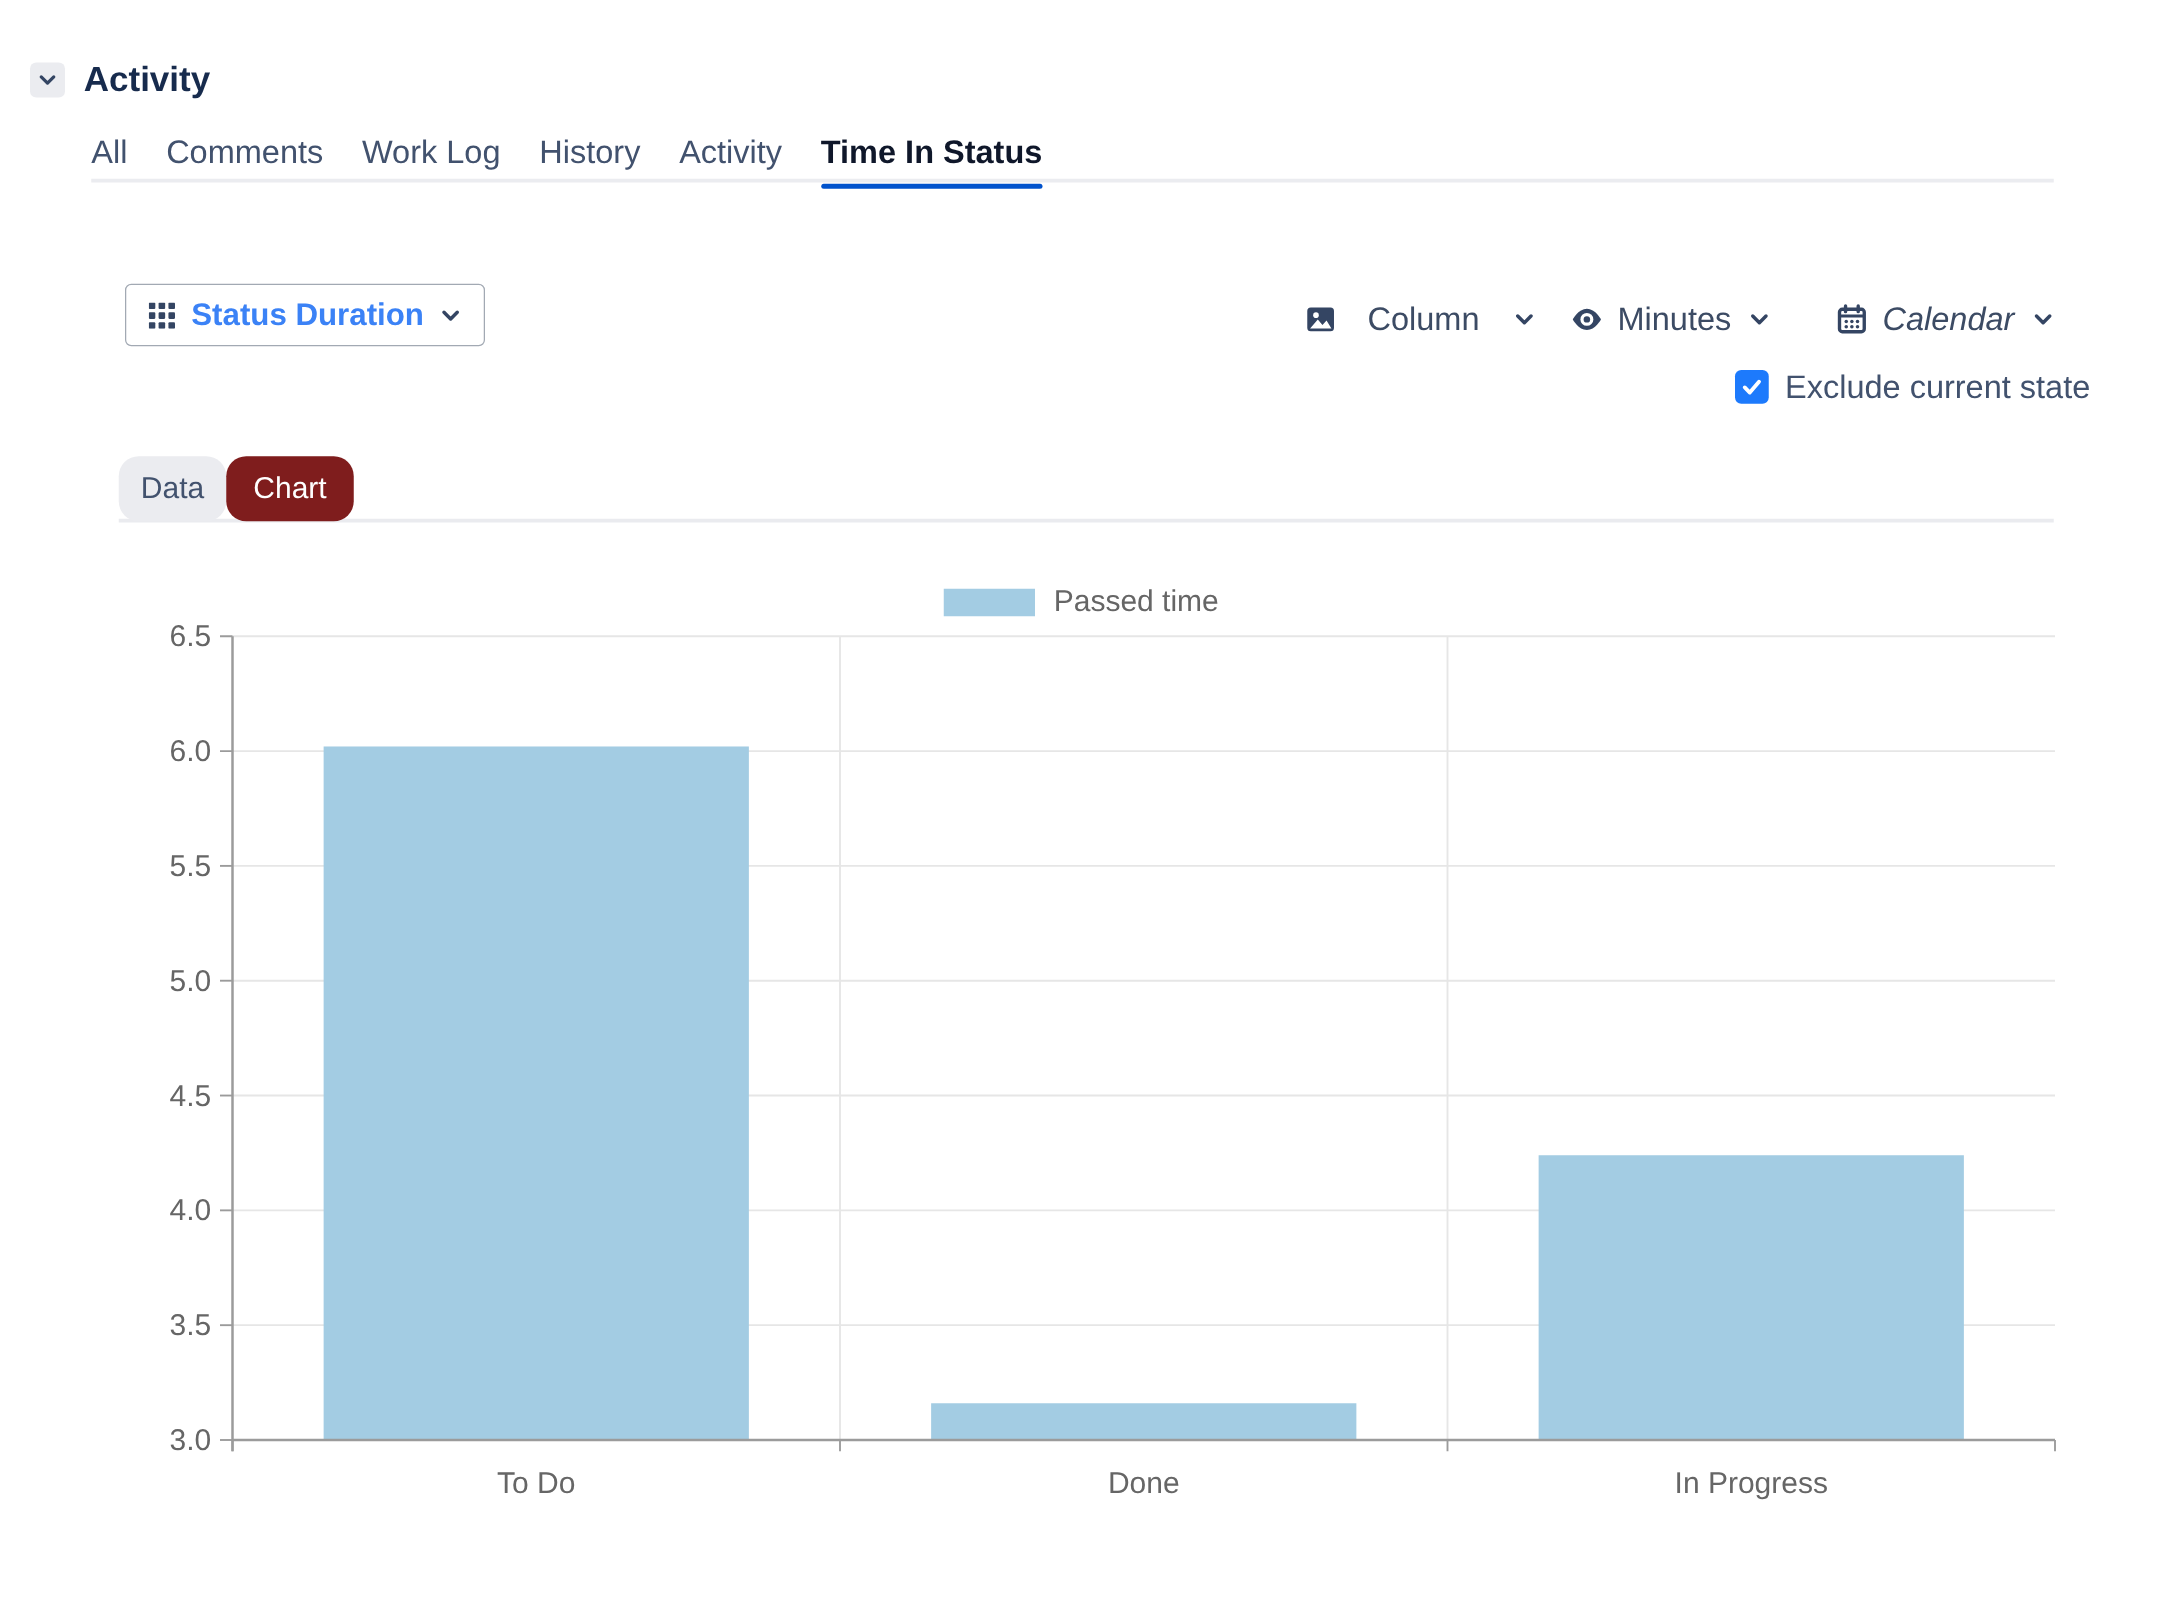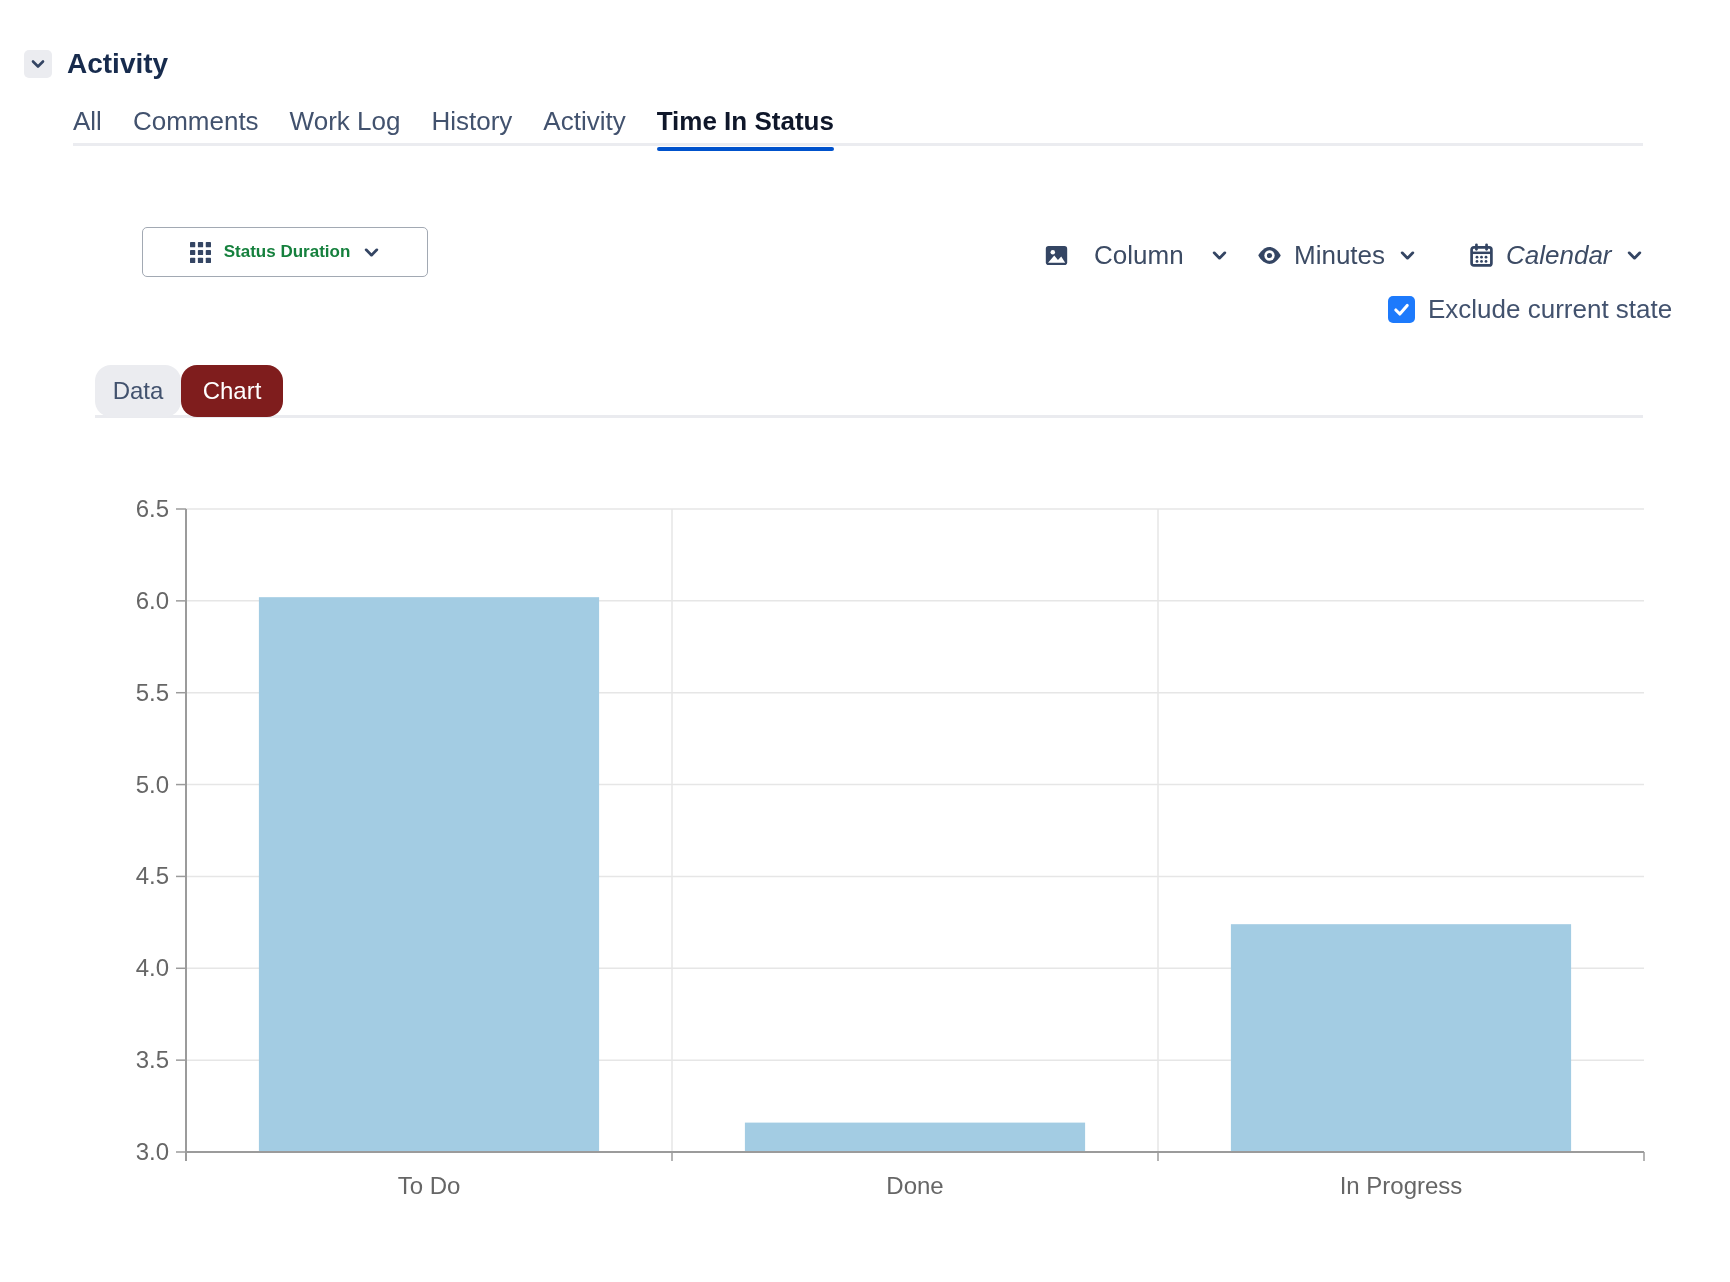--- a/index.html
+++ b/index.html
@@ -12,21 +12,21 @@
   .section-title{font-size:28px;font-weight:700;color:#172B4D;}
 
   
   #activity-tabs{position:absolute;left:73px;top:106px;display:flex;gap:31px;font-size:26px;color:#42526E;font-weight:500;}
   #tabs-underline{position:absolute;left:73px;top:143px;width:1570px;height:3px;background:#EBECF0;}
   .a-tab{position:relative;padding-bottom:11px;cursor:pointer;white-space:nowrap;}
   .a-tab.active{color:#0f172a;font-weight:600;}
   .a-tab.active::after{content:"";position:absolute;left:0;right:0;bottom:-3px;height:4px;background:#0052CC;border-radius:2px;}
 
   
-  #status-duration-btn{position:absolute;left:100px;top:227px;height:50px;min-width:286px;box-sizing:border-box;background:#fff;border:1px solid #A2A9B3;border-radius:5px;display:flex;align-items:center;justify-content:center;gap:13px;font-size:17px;font-weight:700;color:#15803d;cursor:pointer;padding:0 18px;font-family:inherit;margin-left:42px;}
+  #status-duration-btn{position:absolute;left:100px;top:227px;height:50px;min-width:286px;box-sizing:border-box;background:#fff;border:1px solid #A2A9B3;border-radius:5px;display:flex;align-items:center;justify-content:center;gap:13px;font-size:25px;font-weight:700;color:#3b82f6;cursor:pointer;padding:0 18px;font-family:inherit;}
   .dropdown{position:absolute;top:240px;display:flex;align-items:center;gap:11px;font-size:26px;color:#3C4B64;cursor:pointer;}
   #dd-column{left:1043px;gap:24px;}
   #dd-minutes{left:1256px;}
   #dd-calendar{left:1468px;font-style:italic;}
   .dd-chevron{margin-left:3px;}
 
   
   #exclude-row{position:absolute;left:1388px;top:294px;display:flex;align-items:center;gap:13px;font-size:26px;color:#42526E;}
   .checkbox{width:27px;height:27px;background:#1D7AFC;border-radius:5px;display:flex;align-items:center;justify-content:center;cursor:pointer;flex:0 0 auto;}
 
@@ -199,15 +199,19 @@
         <text x="915" y="754" text-anchor="middle" fill="#666666" font-size="24">Done</text>
         <rect x="1230.9" y="484.1942857142857" width="340.2" height="227.80571428571432" fill="#A3CCE3"></rect>
         <text x="1401" y="754" text-anchor="middle" fill="#666666" font-size="24">In Progress</text>
         <line x1="186" y1="69" x2="186" y2="721" stroke="#9B9B9B" stroke-width="2"></line>
         <line x1="186" y1="712" x2="1644" y2="712" stroke="#9B9B9B" stroke-width="2"></line>
         <line x1="186" y1="712" x2="186" y2="721" stroke="#9B9B9B" stroke-width="1.5"></line>
         <line x1="672" y1="712" x2="672" y2="721" stroke="#9B9B9B" stroke-width="1.5"></line>
         <line x1="1158" y1="712" x2="1158" y2="721" stroke="#9B9B9B" stroke-width="1.5"></line>
         <line x1="1644" y1="712" x2="1644" y2="721" stroke="#9B9B9B" stroke-width="1.5"></line>
       </svg>
+    <div id="chart-legend">
+      <span class="legend-swatch" style="background: rgb(163, 204, 227);"></span>
+      <span class="legend-label">Passed time</span>
+    </div>
   </div>
 
 </div>
 
 </body></html>

